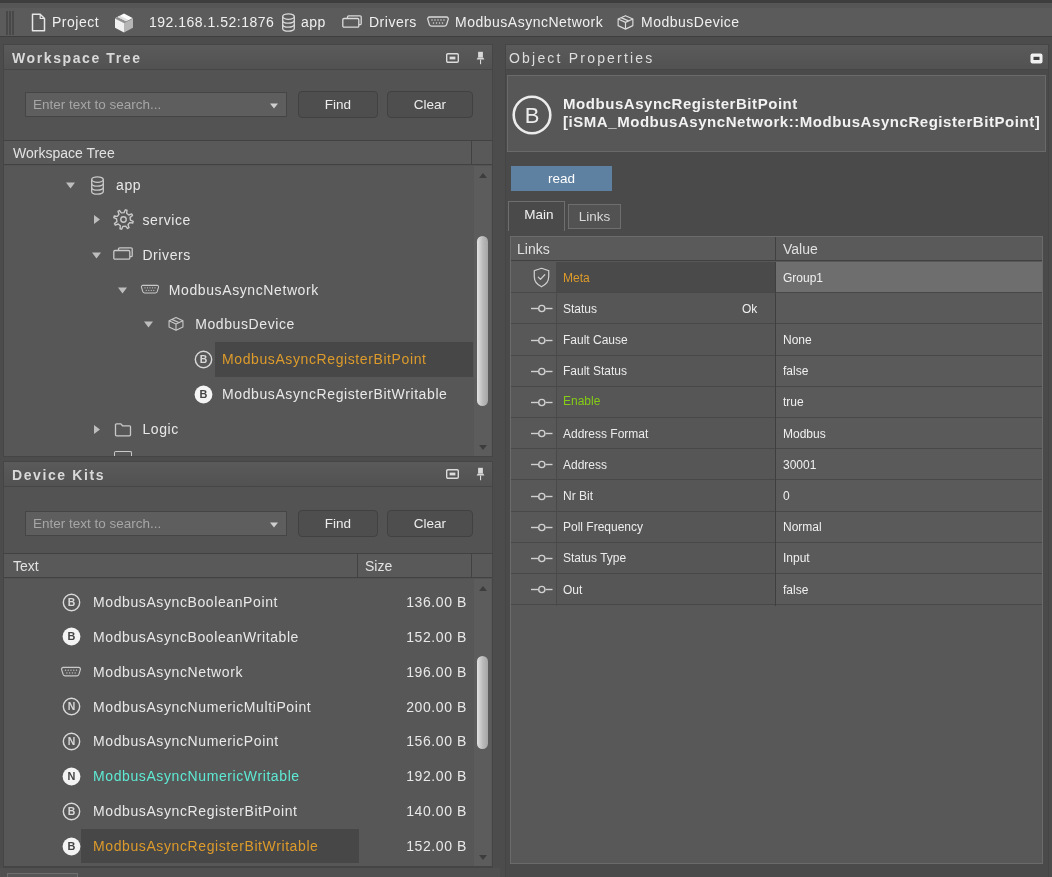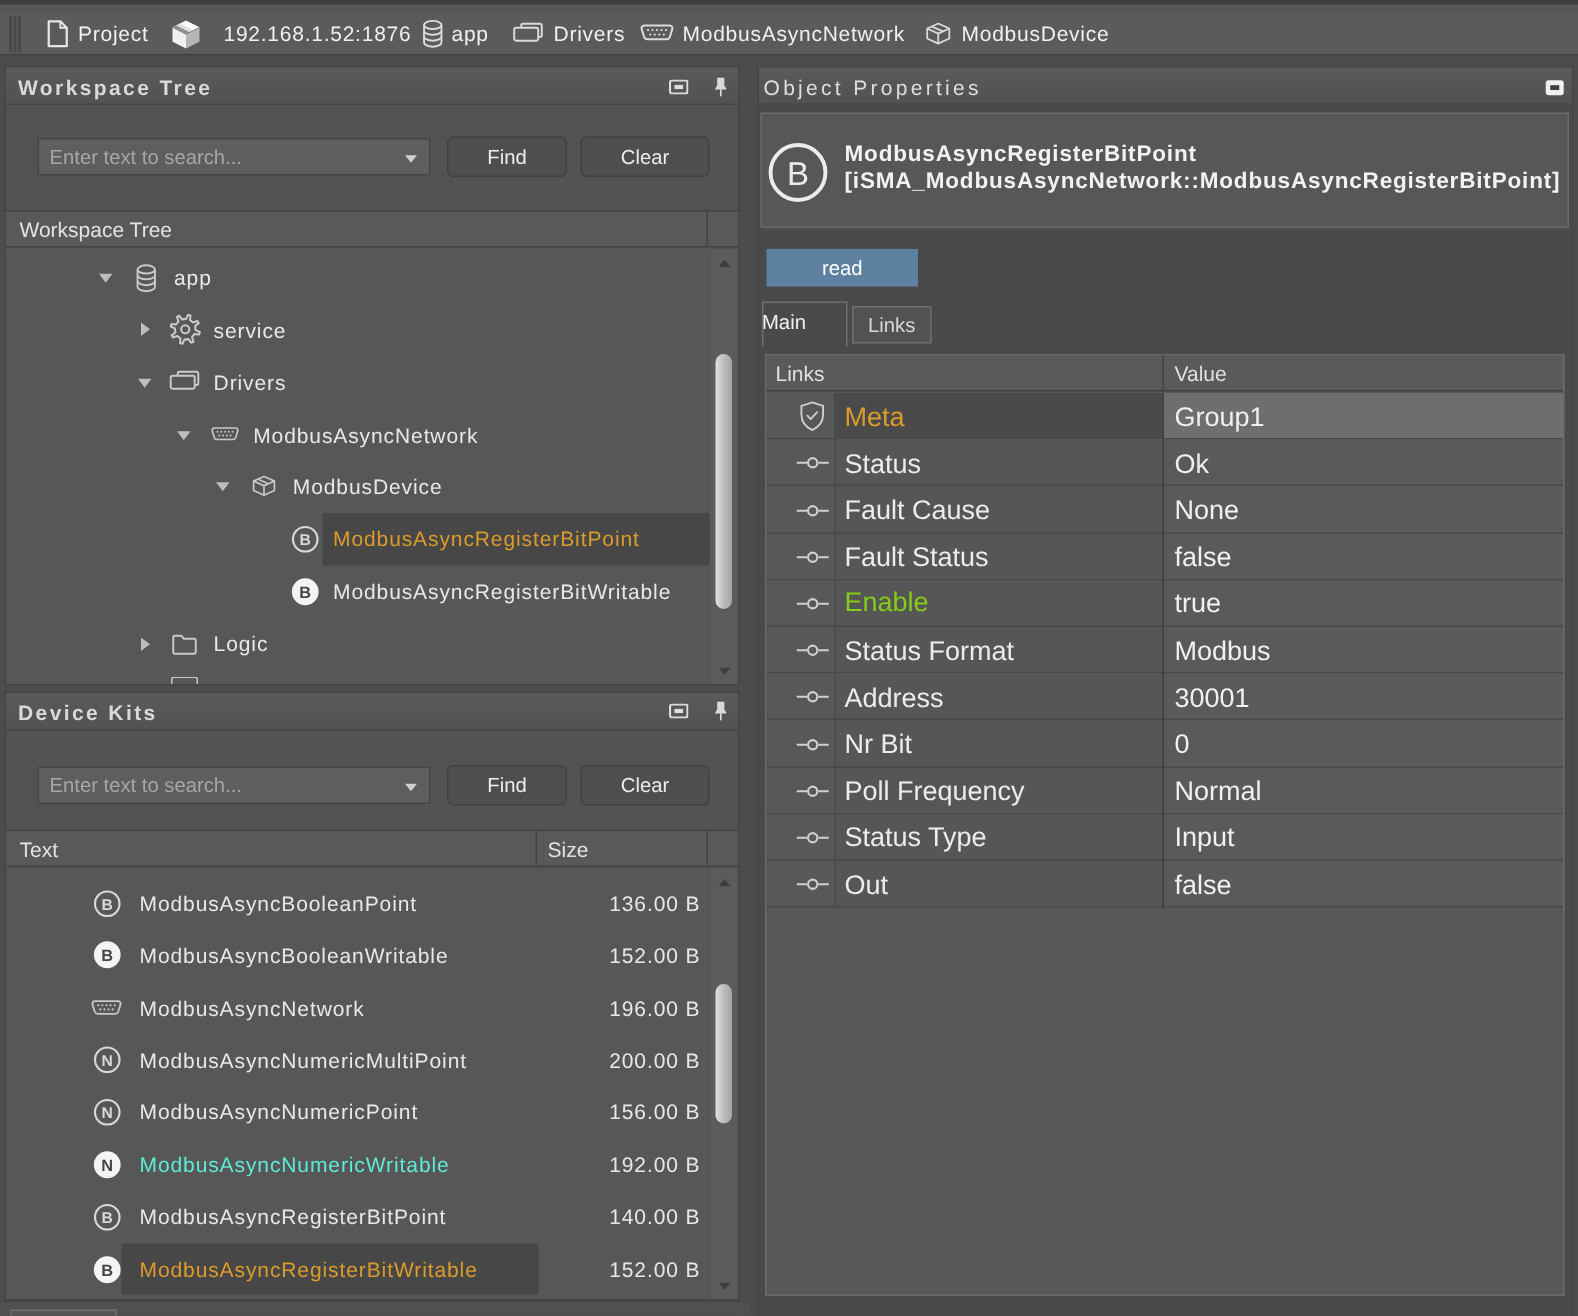--- a/index.html
+++ b/index.html
@@ -2,21 +2,21 @@
 <html><head><meta charset="utf-8"><style>
 *{margin:0;padding:0;box-sizing:border-box}
 html,body{width:1052px;height:877px;overflow:hidden;background:#4c4c4c;
  font-family:"Liberation Sans",sans-serif;-webkit-font-smoothing:antialiased}
 .abs{position:absolute}
 .txt{position:absolute;white-space:nowrap;color:#e6e6e6;font-size:14px;line-height:1}
 .ctr{transform:translateY(-50%)}
 .tb{font-size:14px;letter-spacing:0.5px;color:#f0f0f0}
 .tree{font-size:14px;letter-spacing:0.6px}
 .ptitle{font-weight:bold;letter-spacing:1.6px;color:#d9d9d9}
-.tbl{font-size:18px;letter-spacing:0}
+.tbl{font-size:12px;letter-spacing:0}
 </style></head><body>
 <div class="abs" style="left:0;top:0;width:1052px;height:877px;background:#4c4c4c">
 
 <div class="abs" style="left:0;top:0;width:1052px;height:8px;background:#565656"></div>
 <div class="abs" style="left:0;top:0;width:1052px;height:3px;background:#3e3e3e"></div>
 <div class="abs" style="left:0;top:8px;width:1052px;height:29px;background:#5b5b5b;border-bottom:1px solid #3e3e3e"></div>
 <div class="abs" style="left:6px;top:11px;width:1.5px;height:24px;background:#484848"></div>
 <div class="abs" style="left:9px;top:11px;width:1.5px;height:24px;background:#484848"></div>
 <div class="abs" style="left:12px;top:11px;width:1.5px;height:24px;background:#484848"></div>
 <svg class="abs" style="left:30.5px;top:12.5px" width="15" height="19" viewBox="0 0 15 19">
@@ -296,21 +296,21 @@
 <div class="abs" style="left:507px;top:75px;width:539px;height:77px;background:#575757;border:1px solid #6a6a6a"></div>
 <svg class="abs" style="left:512px;top:95px" width="40" height="40" viewBox="0 0 40 40">
       <circle cx="20" cy="20" r="18.3" fill="none" stroke="#ececec" stroke-width="2.6"></circle>
       <text x="20" y="28" font-family="Liberation Sans" font-size="22" fill="#ececec" text-anchor="middle">B</text>
     </svg>
 <div class="txt ctr" style="left:563px;top:102.5px;font-weight:bold;font-size:15px;letter-spacing:0.55px;color:#f2f2f2">ModbusAsyncRegisterBitPoint</div>
 <div class="txt ctr" style="left:563px;top:120.5px;font-weight:bold;font-size:15px;letter-spacing:0.55px;color:#f2f2f2">[iSMA_ModbusAsyncNetwork::ModbusAsyncRegisterBitPoint]</div>
 <div class="abs" style="left:511px;top:166px;width:101px;height:25px;background:#5e81a2"></div>
 <div class="txt" style="left:511px;top:166px;width:101px;height:36px;line-height:25px;text-align:center;color:#ffffff;font-size:13.5px">read</div>
 <div class="abs" style="left:508px;top:201px;width:57px;height:30px;background:#4a4a4a;border:1px solid #6e6e6e;border-bottom:none"></div>
-<div class="txt" style="left:508px;top:201px;width:62px;height:28px;line-height:28px;color:#f0f0f0;font-size:13.5px">Main</div>
+<div class="txt" style="left:508px;top:201px;width:62px;height:28px;line-height:28px;text-align:center;color:#f0f0f0;font-size:13.5px">Main</div>
 <div class="abs" style="left:568px;top:204px;width:53px;height:25px;background:#525252;border:1px solid #6e6e6e"></div>
 <div class="txt" style="left:568px;top:204px;width:53px;height:25px;line-height:25px;text-align:center;color:#d8d8d8;font-size:13.5px">Links</div>
 <div class="abs" style="left:510px;top:236px;width:533px;height:628px;background:#585858;border:1px solid #6b6b6b"></div>
 <div class="abs" style="left:511px;top:237px;width:531px;height:24px;background:#5a5a5a;border-bottom:1px solid #404040"></div>
 <div class="txt ctr" style="left:517px;top:249px;color:#e0e0e0">Links</div>
 <div class="abs" style="left:775px;top:237px;width:1px;height:24px;background:#404040"></div>
 <div class="txt ctr" style="left:783px;top:249px;color:#e0e0e0">Value</div>
 <div class="abs" style="left:511px;top:262.0px;width:264px;height:30.2px;background:#585858"></div>
 <div class="abs" style="left:556px;top:262.0px;width:219px;height:30.2px;background:#4a4a4a"></div>
 <div class="abs" style="left:776px;top:262.0px;width:266px;height:30.2px;background:#6e6e6e"></div>
@@ -328,21 +328,21 @@
 <div class="abs" style="left:776px;top:293.2px;width:266px;height:30.2px;background:#5a5a5a"></div>
 <div class="abs" style="left:511px;top:323.4px;width:531px;height:1px;background:#484848"></div>
 <svg class="abs" style="left:531px;top:304.3px" width="22" height="9">
       <g stroke="#d0d0d0" stroke-width="1.4" fill="none">
         <line x1="0" y1="4.5" x2="7" y2="4.5"></line>
         <circle cx="10.8" cy="4.5" r="3.1"></circle>
         <line x1="14.6" y1="4.5" x2="21.5" y2="4.5"></line>
       </g>
     </svg>
 <div class="txt ctr tbl" style="left:563px;top:308.8px;color:#ececec">Status</div>
-<div class="txt ctr tbl" style="left:783px;top:308.8px;color:#f0f0f0">Ok</div>
+<div class="txt ctr tbl" style="left:742px;top:308.8px;color:#f0f0f0">Ok</div>
 <div class="abs" style="left:511px;top:324.4px;width:264px;height:30.2px;background:#585858"></div>
 <div class="abs" style="left:556px;top:324.4px;width:219px;height:30.2px;background:#565656"></div>
 <div class="abs" style="left:776px;top:324.4px;width:266px;height:30.2px;background:#5a5a5a"></div>
 <div class="abs" style="left:511px;top:354.6px;width:531px;height:1px;background:#484848"></div>
 <svg class="abs" style="left:531px;top:335.5px" width="22" height="9">
       <g stroke="#d0d0d0" stroke-width="1.4" fill="none">
         <line x1="0" y1="4.5" x2="7" y2="4.5"></line>
         <circle cx="10.8" cy="4.5" r="3.1"></circle>
         <line x1="14.6" y1="4.5" x2="21.5" y2="4.5"></line>
       </g>
@@ -379,21 +379,21 @@
 <div class="abs" style="left:556px;top:418.0px;width:219px;height:30.2px;background:#565656"></div>
 <div class="abs" style="left:776px;top:418.0px;width:266px;height:30.2px;background:#5a5a5a"></div>
 <div class="abs" style="left:511px;top:448.2px;width:531px;height:1px;background:#484848"></div>
 <svg class="abs" style="left:531px;top:429.1px" width="22" height="9">
       <g stroke="#d0d0d0" stroke-width="1.4" fill="none">
         <line x1="0" y1="4.5" x2="7" y2="4.5"></line>
         <circle cx="10.8" cy="4.5" r="3.1"></circle>
         <line x1="14.6" y1="4.5" x2="21.5" y2="4.5"></line>
       </g>
     </svg>
-<div class="txt ctr tbl" style="left:563px;top:433.6px;color:#ececec">Status Format</div>
+<div class="txt ctr tbl" style="left:563px;top:433.6px;color:#ececec">Address Format</div>
 <div class="txt ctr tbl" style="left:783px;top:433.6px;color:#f0f0f0">Modbus</div>
 <div class="abs" style="left:511px;top:449.2px;width:264px;height:30.2px;background:#585858"></div>
 <div class="abs" style="left:556px;top:449.2px;width:219px;height:30.2px;background:#565656"></div>
 <div class="abs" style="left:776px;top:449.2px;width:266px;height:30.2px;background:#5a5a5a"></div>
 <div class="abs" style="left:511px;top:479.4px;width:531px;height:1px;background:#484848"></div>
 <svg class="abs" style="left:531px;top:460.3px" width="22" height="9">
       <g stroke="#d0d0d0" stroke-width="1.4" fill="none">
         <line x1="0" y1="4.5" x2="7" y2="4.5"></line>
         <circle cx="10.8" cy="4.5" r="3.1"></circle>
         <line x1="14.6" y1="4.5" x2="21.5" y2="4.5"></line>

